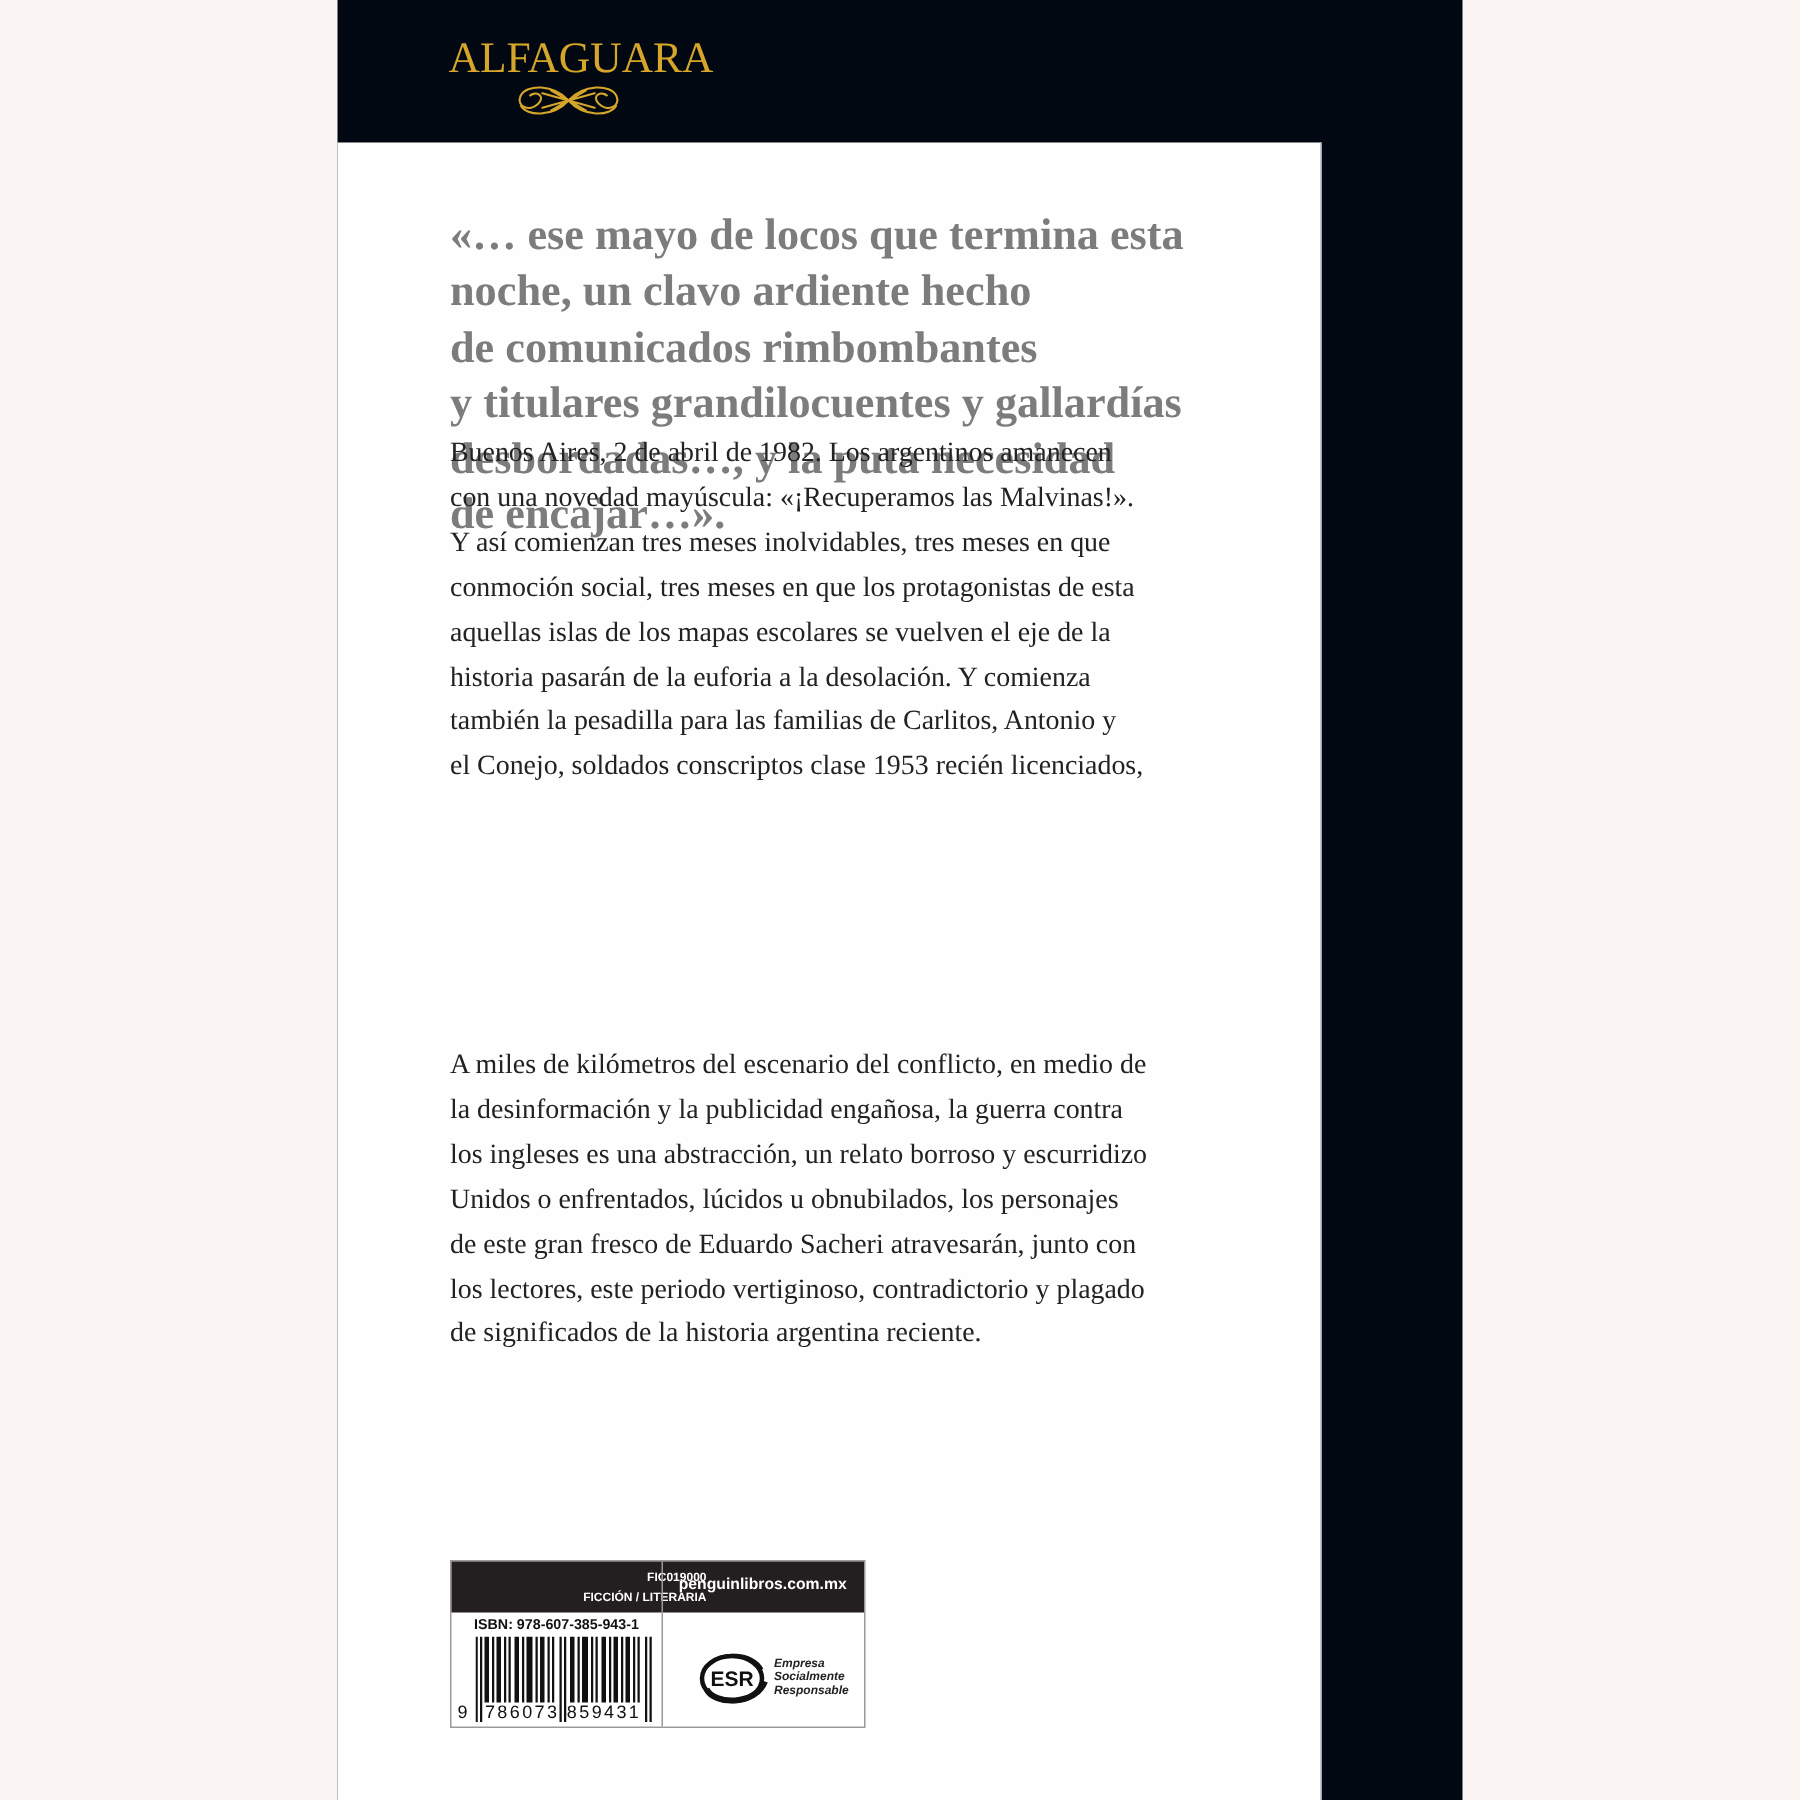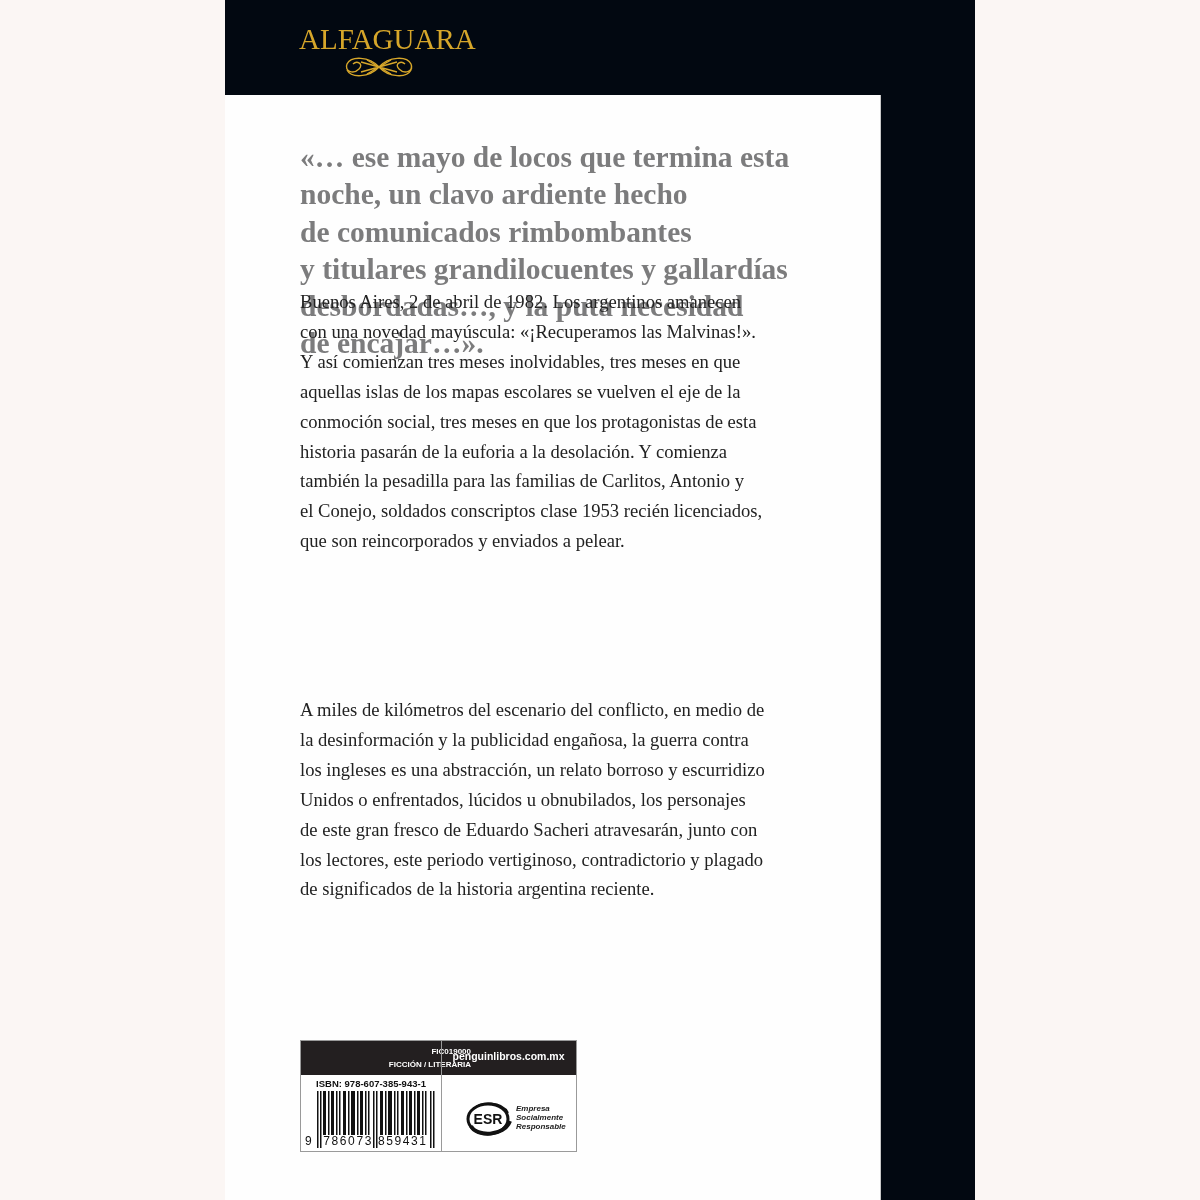--- a/index.html
+++ b/index.html
@@ -99,26 +99,25 @@
       <span>de comunicados rimbombantes</span>
       <span>y titulares grandilocuentes y gallardías</span>
       <span>desbordadas…, y la puta necesidad</span>
       <span>de encajar…».</span>
     </div>
 
     <div class="para p1">
       <span>Buenos Aires, 2 de abril de 1982. Los argentinos amanecen</span>
       <span>con una novedad mayúscula: «¡Recuperamos las Malvinas!».</span>
       <span>Y así comienzan tres meses inolvidables, tres meses en que</span>
+      <span>conmoción social, tres meses en que los protagonistas de esta</span>
       <span>aquellas islas de los mapas escolares se vuelven el eje de la</span>
-      <span>conmoción social, tres meses en que los protagonistas de esta</span>
       <span>historia pasarán de la euforia a la desolación. Y comienza</span>
       <span>también la pesadilla para las familias de Carlitos, Antonio y</span>
       <span>el Conejo, soldados conscriptos clase 1953 recién licenciados,</span>
-      <span>que son reincorporados y enviados a pelear.</span>
     </div>
 
     <div class="para p2">
       <span>A miles de kilómetros del escenario del conflicto, en medio de</span>
       <span>la desinformación y la publicidad engañosa, la guerra contra</span>
       <span>los ingleses es una abstracción, un relato borroso y escurridizo</span>
       <span>Unidos o enfrentados, lúcidos u obnubilados, los personajes</span>
       <span>de este gran fresco de Eduardo Sacheri atravesarán, junto con</span>
       <span>los lectores, este periodo vertiginoso, contradictorio y plagado</span>
       <span>de significados de la historia argentina reciente.</span>

